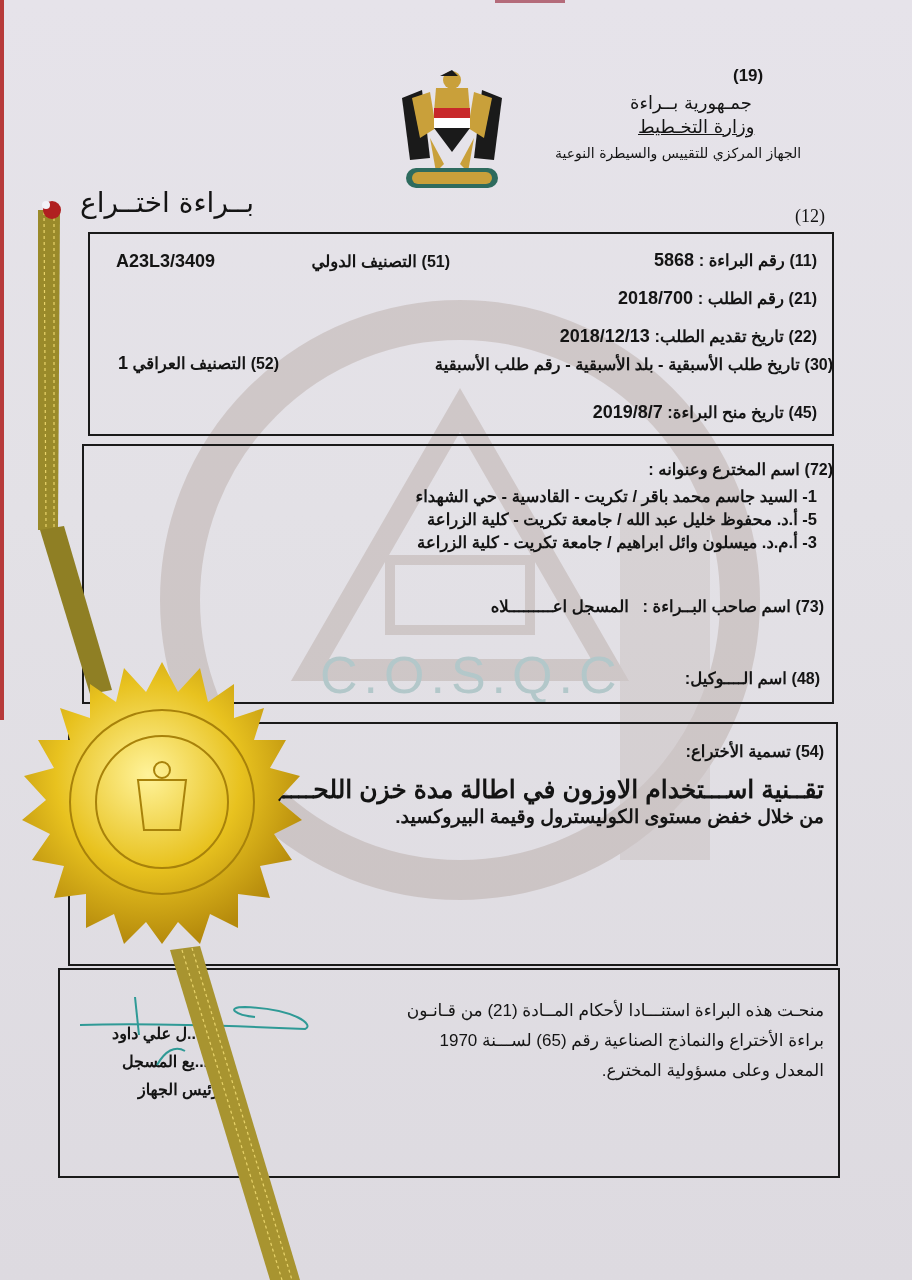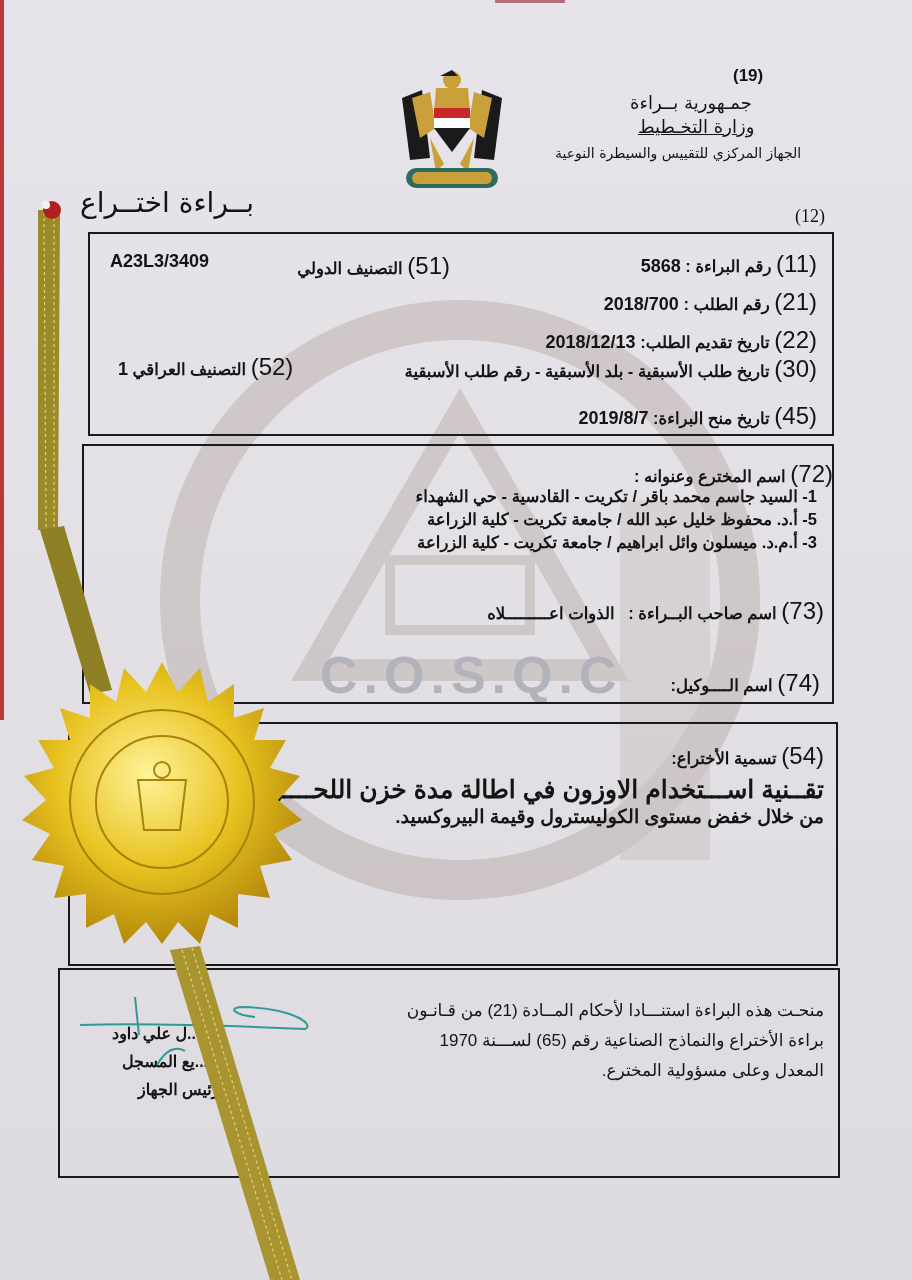--- a/index.html
+++ b/index.html
@@ -2,31 +2,31 @@
 <html><head>
 <meta charset="utf-8">
 <style>
   html,body{margin:0;padding:0;}
   body{width:912px;height:1280px;overflow:hidden;background:#d9d6dc;position:relative;font-family:"DejaVu Sans","Liberation Sans",sans-serif;color:#141414;}
   .paper{position:absolute;left:0;top:0;width:912px;height:1280px;background:linear-gradient(180deg,#e6e3ea 0%,#e3e1e6 40%,#dddae0 100%);}
   .left-edge{position:absolute;left:0;top:0;width:4px;height:720px;background:#b73a3a;}
   .top-mark{position:absolute;left:495px;top:0;width:70px;height:3px;background:#b46b7a;}
   
   .wm{position:absolute;left:150px;top:300px;width:620px;height:600px;opacity:.22;pointer-events:none;}
-  .wm-text{position:absolute;font-family:"Liberation Sans",sans-serif;font-weight:bold;color:#0f172a;letter-spacing:6px;}
+  .wm-text{position:absolute;font-family:"Liberation Sans",sans-serif;font-weight:normal;color:#0f766e;letter-spacing:6px;}
   
   .emblem{position:absolute;left:400px;top:68px;width:104px;height:128px;}
   .num19{position:absolute;left:733px;top:66px;font-weight:bold;font-size:17px;font-family:"Liberation Sans",sans-serif;}
   .hl{position:absolute;direction:rtl;font-size:17px;white-space:nowrap;}
   .title{position:absolute;left:80px;top:186px;font-size:28px;direction:rtl;letter-spacing:4px;}
   .num12{position:absolute;left:795px;top:206px;font-family:"Liberation Serif",serif;font-size:18px;}
   
   .box{position:absolute;border:2.5px solid #1a1a1a;}
   .row{position:absolute;direction:rtl;white-space:nowrap;font-weight:bold;font-size:16.5px;font-family:"Liberation Sans",sans-serif;}
-  .row .code{font-weight:normal;font-size:24px;}
+  .row .code{font-weight:bold;font-size:16px;}
   .val{font-weight:bold;font-size:18px;}
   .plain{position:absolute;direction:rtl;white-space:nowrap;font-size:17px;font-family:"Liberation Sans",sans-serif;}
   
   .ribbon{position:absolute;pointer-events:none;}
   .seal{position:absolute;left:20px;top:660px;width:285px;height:285px;}
   .sig{position:absolute;left:75px;top:995px;width:240px;height:60px;}
   .signer{position:absolute;direction:rtl;font-weight:bold;font-size:16px;white-space:nowrap;font-family:"Liberation Sans",sans-serif;}
 </style>
 </head>
 <body>
@@ -76,37 +76,37 @@
 
 <div class="row" style="right:95px;top:250px;">
   <span class="code">(11)</span>
   <span>رقم البراءة :</span>
   <span class="val">5868</span>
 </div>
 <div class="row" style="right:462px;top:252px;">
   <span class="code">(51)</span>
   <span>التصنيف الدولي</span>
 </div>
-<div class="row" style="left:110px;top:251px;direction:ltr;">
+<div class="row" style="left:116px;top:251px;direction:ltr;">
   <span class="val">A23L3/3409</span>
 </div>
 
 <div class="row" style="right:95px;top:288px;">
   <span class="code">(21)</span>
   <span>رقم الطلب :</span>
   <span class="val">2018/700</span>
 </div>
 
 <div class="row" style="right:95px;top:326px;">
   <span class="code">(22)</span>
   <span>تاريخ تقديم الطلب:</span>
   <span class="val">2018/12/13</span>
 </div>
 
-<div class="row" style="right:95px;top:355px;">
+<div class="row" style="right:79px;top:355px;">
   <span class="code">(30)</span>
   <span>تاريخ طلب الأسبقية - بلد الأسبقية - رقم طلب الأسبقية</span>
 </div>
 <div class="row" style="left:118px;top:353px;">
   <span class="code">(52)</span>
   <span>التصنيف العراقي</span>
   <span class="val">1</span>
 </div>
 
 <div class="row" style="right:95px;top:402px;">
@@ -122,25 +122,25 @@
   <span>اسم المخترع وعنوانه :</span>
 </div>
 <div class="row" style="right:95px;top:487px;">1- السيد جاسم محمد باقر / تكريت - القادسية - حي الشهداء</div>
 <div class="row" style="right:95px;top:510px;">5- أ.د. محفوظ خليل عبد الله / جامعة تكريت - كلية الزراعة</div>
 <div class="row" style="right:95px;top:533px;">3- أ.م.د. ميسلون وائل ابراهيم / جامعة تكريت - كلية الزراعة</div>
 
 <div class="row" style="right:88px;top:597px;">
   <span class="code">(73)</span>
   <span>اسم صاحب البــراءة :</span>
   &nbsp;
-  <span>الذوات اعـــــــــلاه</span>
+  <span>المسجل اعـــــــــلاه</span>
 </div>
 
 <div class="row" style="right:92px;top:669px;">
-  <span class="code">(74)</span>
+  <span class="code">(48)</span>
   <span>اسم الــــوكيل:</span>
 </div>
 
 <div class="box" style="left:68px;top:722px;width:766px;height:240px;"></div>
 <div class="row" style="right:88px;top:742px;">
   <span class="code">(54)</span>
   <span>تسمية الأختراع:</span>
 </div>
 <div class="row" style="right:88px;top:775px;font-size:25px;">تقــنية اســـتخدام الاوزون في اطالة مدة خزن اللحــــوم</div>
 <div class="row" style="right:88px;top:805px;font-size:19px;">من خلال خفض مستوى الكوليسترول وقيمة البيروكسيد.</div>

